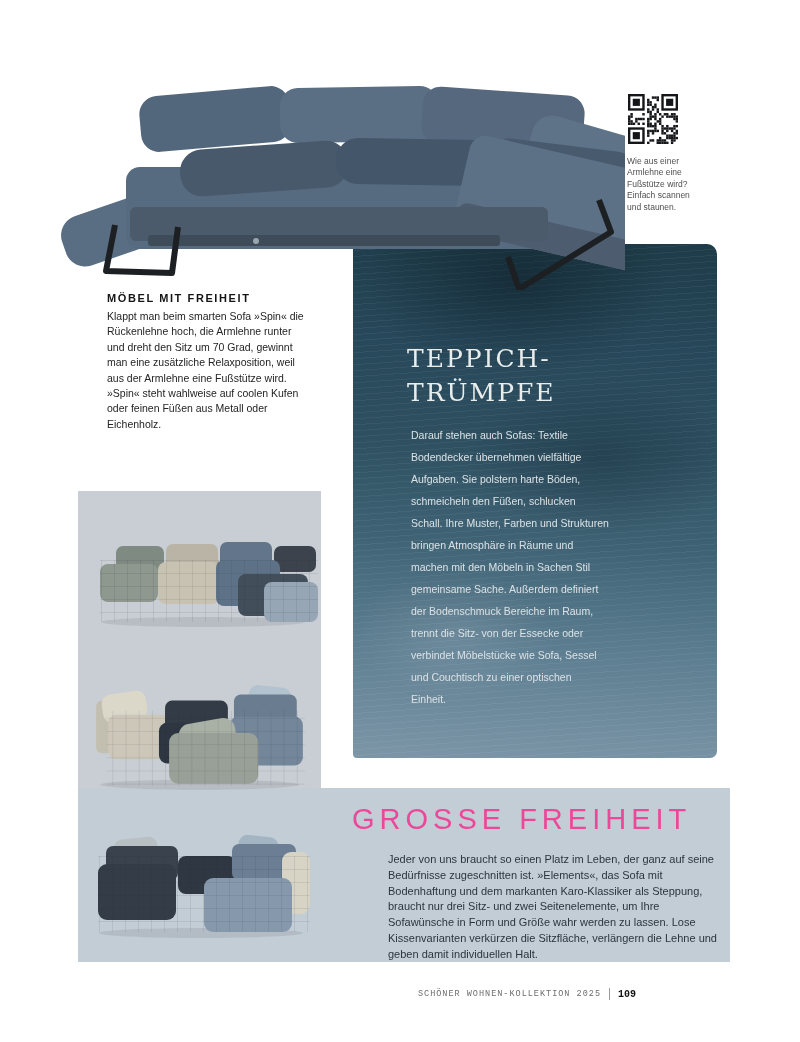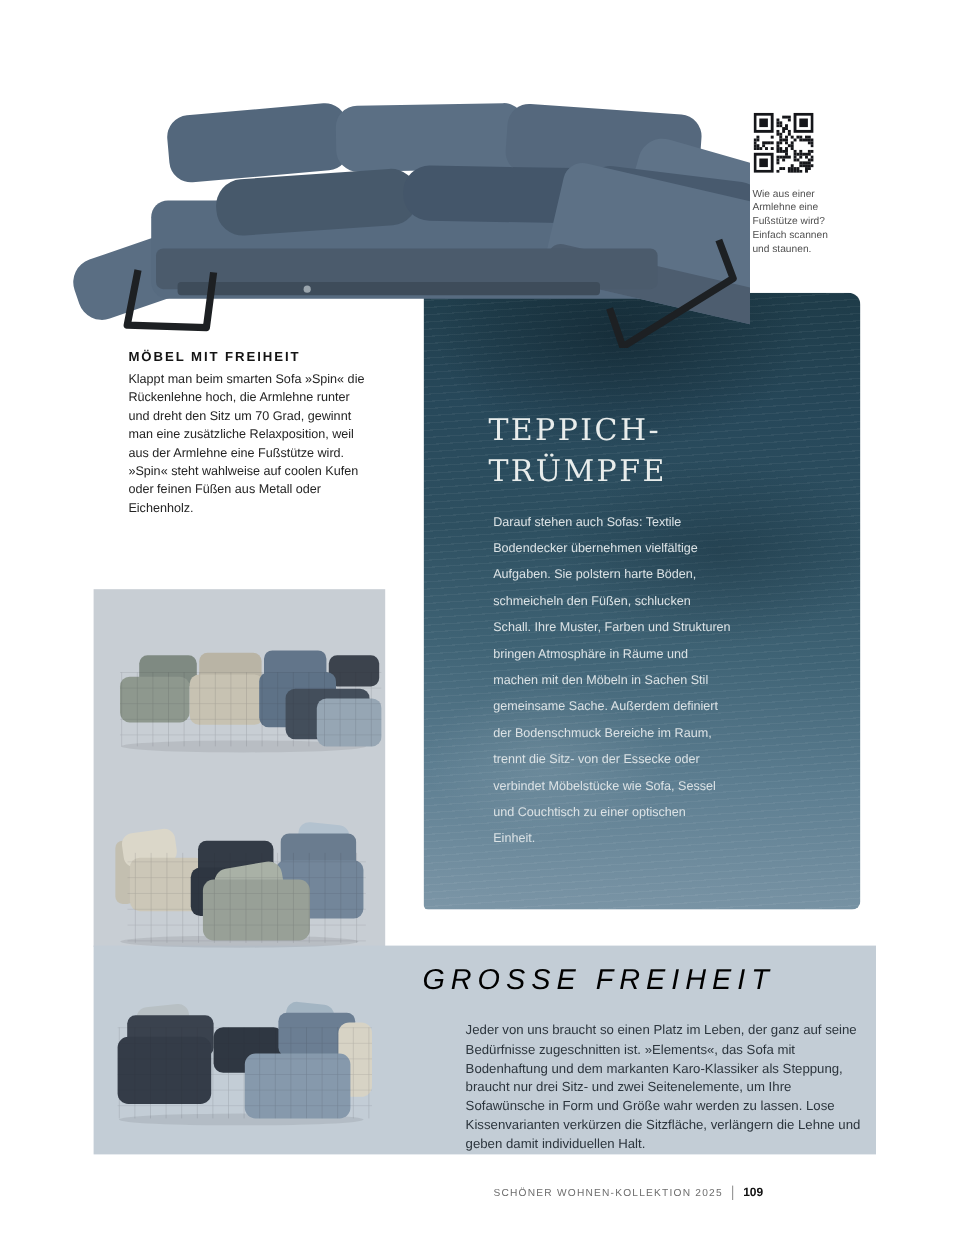--- a/index.html
+++ b/index.html
@@ -36,26 +36,26 @@
   .carpet-heading{left:54px;top:98px;font-family:"DejaVu Serif","Liberation Serif",serif;
                   font-size:25px;line-height:34px;letter-spacing:2px;color:#e9edec;font-weight:400;}
   .carpet-body{left:58px;top:180px;width:198px;font-size:10.5px;line-height:22px;color:#dbe2e5;}
 
   
   .msofa1{left:88px;top:534px;width:230px;height:95px;}
   .msofa2{left:86px;top:678px;width:228px;height:112px;}
   .msofa3{left:86px;top:830px;width:232px;height:108px;}
 
   
-  .grosse-heading{left:352px;top:803px;font-size:24px;font-weight:300;letter-spacing:5px;
-                  color:#000000;font-style:italic;}
+  .grosse-heading{left:352px;top:803px;font-size:29px;font-weight:300;letter-spacing:5px;
+                  color:#ec4899;}
   .grosse-body{left:352px;top:852px;width:332px;font-size:11px;line-height:15.8px;color:#2c353d;margin-left:36px;}
 
   
-  .footer{left:0;top:988px;width:636px;display:flex;justify-content:flex-end;align-items:center;}
+  .footer{left:0;top:988px;width:636px;display:flex;justify-content:flex-end;align-items:center;font-family:Liberation Mono, monospace;}
   .footer-magazine{font-size:8.5px;letter-spacing:1px;color:#6e6e6e;}
   .footer-divider{width:1px;height:12px;background:#9a9a9a;margin:0 8px;}
   .footer-page{font-size:10px;font-weight:bold;color:#111111;text-align:center;}
 </style>
 </head>
 <body>
 
 <div class="page">
 
   <div class="abs panel-left"></div>

